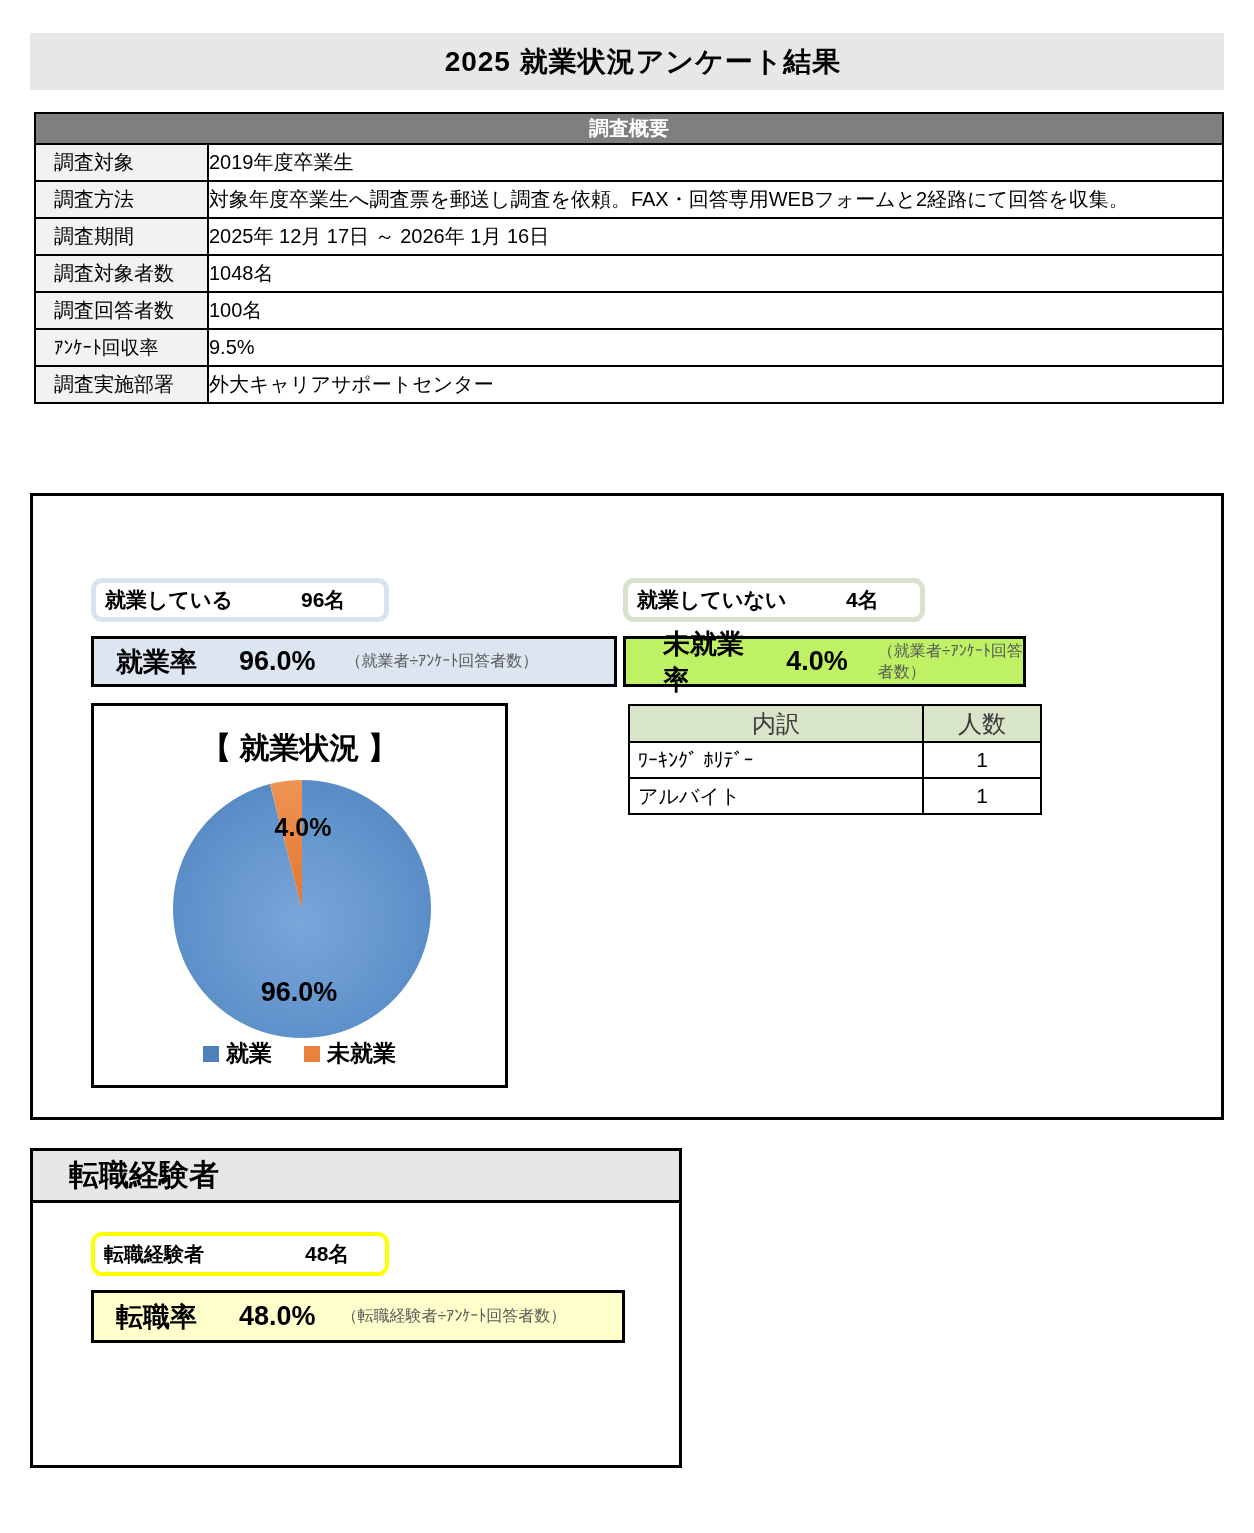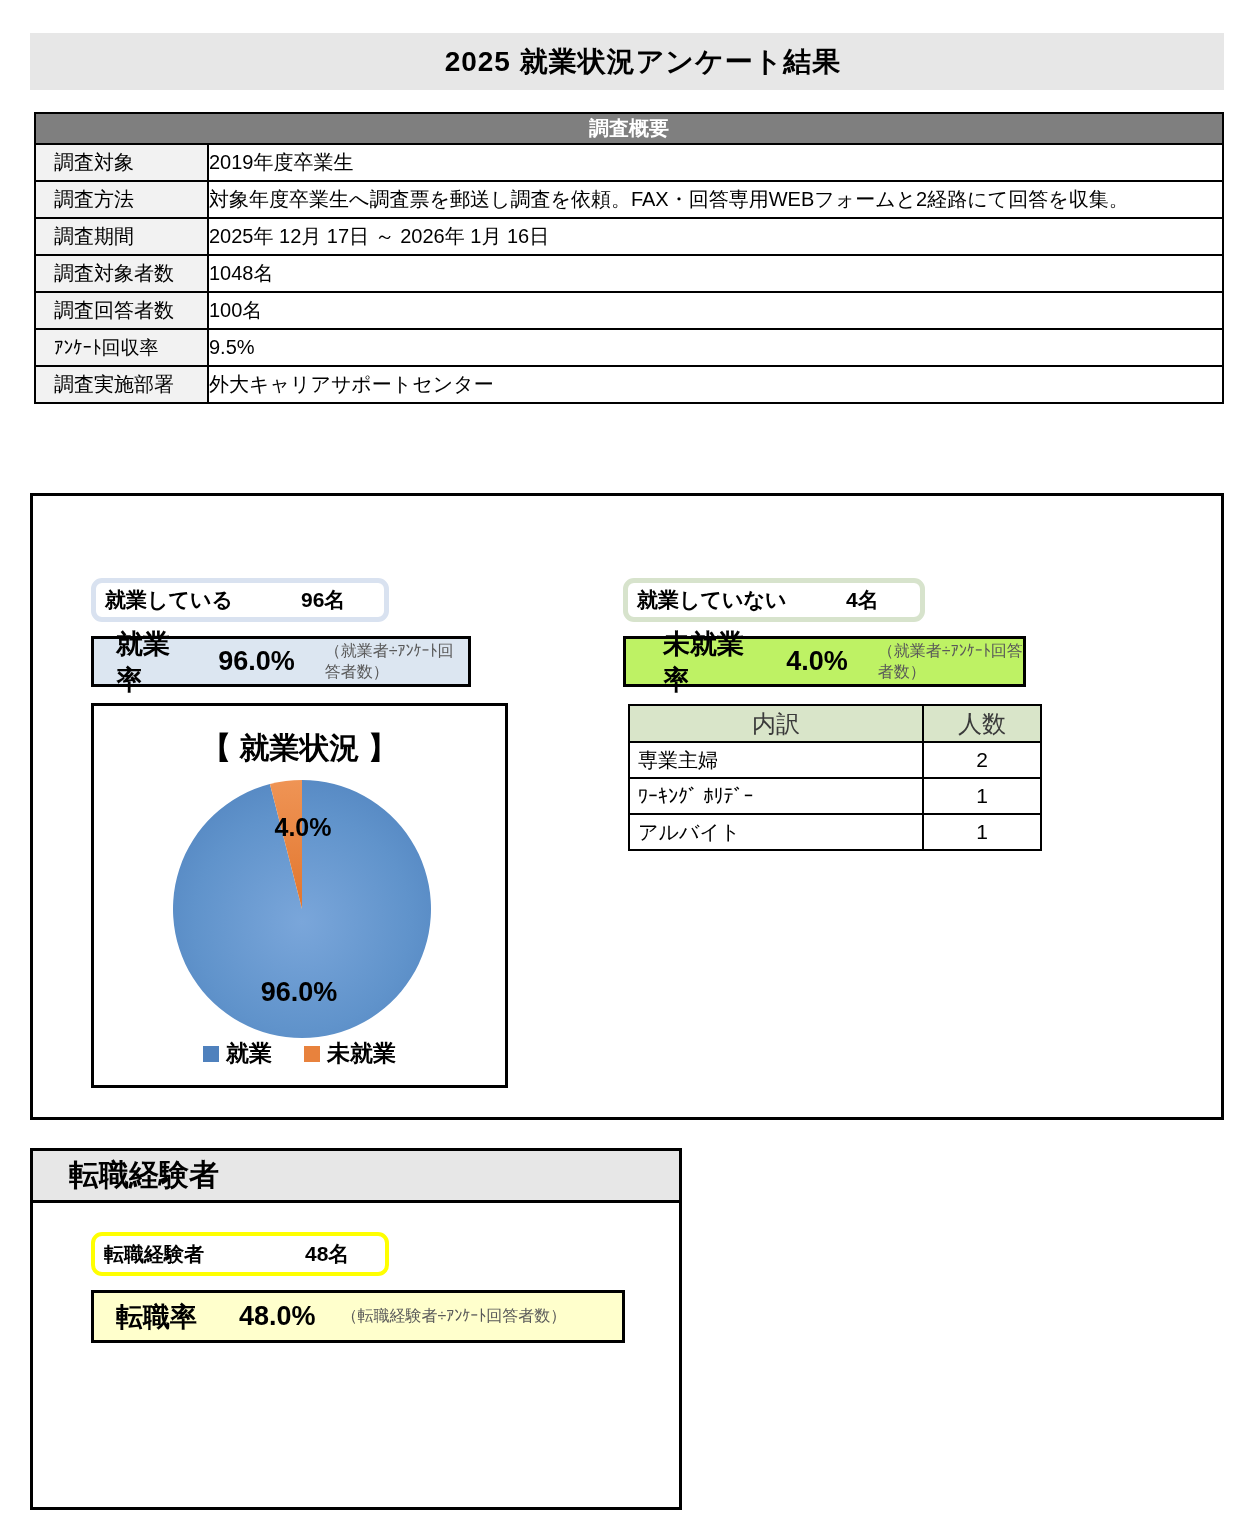--- a/index.html
+++ b/index.html
@@ -34,21 +34,21 @@
   
   .section {
     border:3px solid #000; background:#fff;
   }
   .section-header {
     height:52px; background:#e7e7e7; border-bottom:3px solid #000;
     display:flex; align-items:center; padding-left:36px;
     font-size:30px; font-weight:bold;
   }
   #employment-section { left:30px; top:493px; width:1194px; height:627px; }
-  #career-section     { left:30px; top:1148px; width:652px; height:362px; }
+  #career-section     { left:30px; top:1148px; width:652px; height:320px; }
 
   
   .count-box {
     position:absolute; height:44px; background:#fff;
     display:flex; align-items:center;
     font-size:21px; font-weight:bold;border-radius:11px;
   }
   .count-box .c-label { margin-left:9px; }
   .count-box .c-count { position:absolute;text-align:center; }
   #employed-box   { left:58px; top:82px; width:298px; border:5px solid #d9e2f0; }
@@ -60,21 +60,21 @@
   #changer-box .c-label { font-size:20px; }
 
   
   .rate-box {
     position:absolute; height:51px; border:3px solid #000;
     display:flex; align-items:center;
   }
   .rate-box .r-label { font-size:27px; font-weight:bold; margin-left:22px; }
   .rate-box .r-value { font-size:27px; font-weight:bold; margin-left:42px; }
   .rate-box .r-note  { font-size:16px; color:#595959; margin-left:30px; }
-  #employment-rate-box   { left:58px;  top:140px; width:380px; background:#dce6f1; }
+  #employment-rate-box   { left:58px;  top:140px; width:526px; background:#dce6f1; }
   #unemployment-rate-box { left:590px; top:140px; width:403px; background:#bef264;padding-left:15px; }
   #change-rate-box       { left:58px;  top:139px; width:534px; height:53px; background:#ffffcc; }
   #change-rate-box .r-note { margin-left:26px; }
 
   
   table.breakdown {
     position:absolute; left:595px; top:208px; width:412px;
     border-collapse:collapse; table-layout:fixed;
   }
   table.breakdown th {
@@ -175,24 +175,20 @@
 
   <table class="breakdown">
     <colgroup>
         <col style="width:294px">
         <col style="width:118px">
       </colgroup>
     <tbody>
         <tr>
       <th>内訳</th>
       <th>人数</th>
-    </tr>
-    <tr>
-      <td class="item">専業主婦</td>
-      <td class="num">2</td>
     </tr>
     <tr>
       <td class="item">ﾜｰｷﾝｸﾞ ﾎﾘﾃﾞｰ</td>
       <td class="num">1</td>
     </tr>
     <tr>
       <td class="item">アルバイト</td>
       <td class="num">1</td>
     </tr>
   </tbody>

